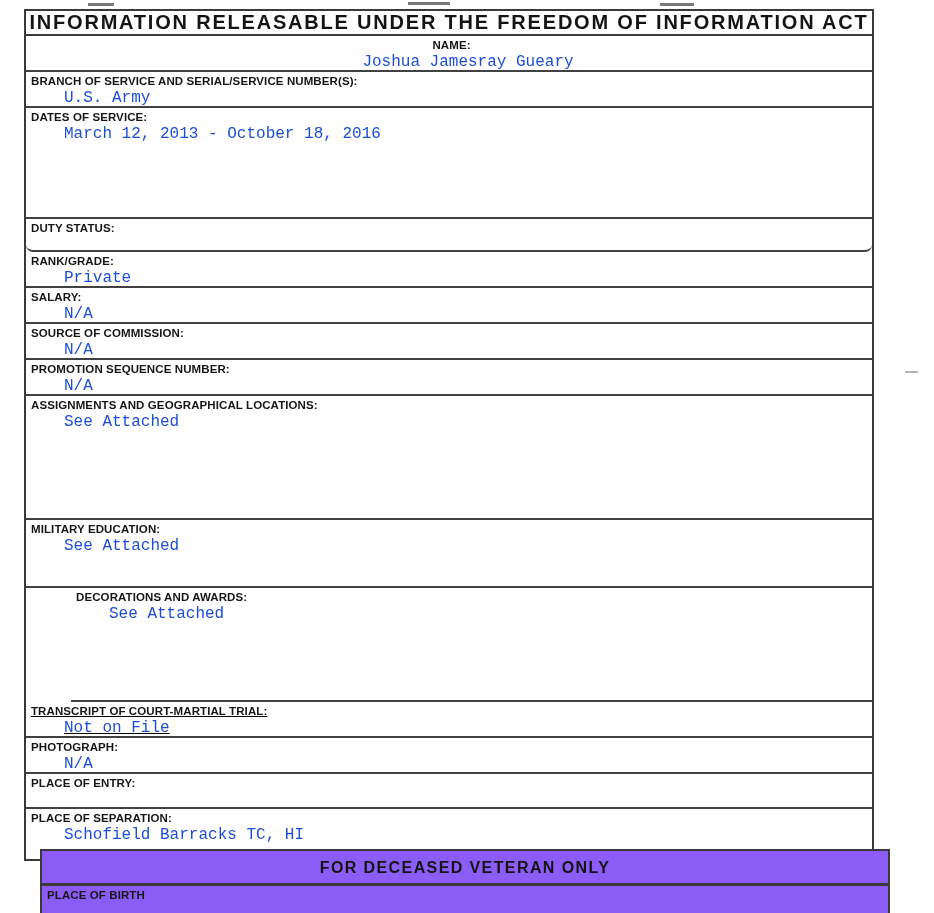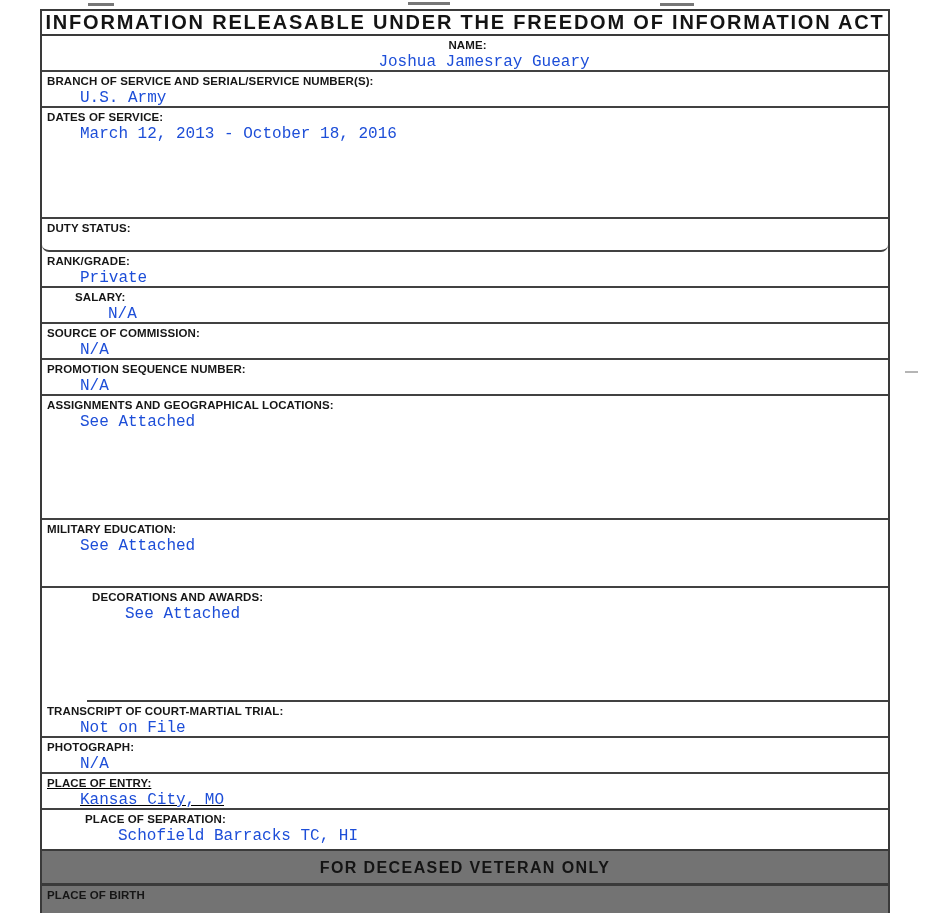--- a/index.html
+++ b/index.html
@@ -27,21 +27,21 @@
     background: #4a4a4a;
     opacity: 0.75;
   }
   .a1 { left: 88px;  top: 3px; width: 26px; }
   .a2 { left: 408px; top: 2px; width: 42px; }
   .a3 { left: 660px; top: 3px; width: 34px; }
   .a4 { left: 905px; top: 371px; width: 13px; height: 2px; background: #b5b5b5; opacity: 1; }
 
   .main-box {
     position: absolute;
-    left: 40px;
+    left: 24px;
     top: 9px;
     width: 850px;
     box-sizing: border-box;
     border: 2px solid #3a3a3a;
     background: #fff;
   }
   .title-row {
     box-sizing: border-box;
     height: 25px;
     line-height: 23px;
@@ -77,41 +77,41 @@
     line-height: 16px;
     color: #1d4ed8;
     white-space: nowrap;
   }
   
   .r0  { min-height: 35px; text-align: center; }
   .r1  { min-height: 35px; }
   .r2  { min-height: 111px; }
   .r3  { min-height: 33px; border-radius: 7px; }
   .r4  { min-height: 33px; }
-  .r5  { min-height: 35px; padding-left: 28px; }
+  .r5  { min-height: 35px; }
   .r6  { min-height: 35px; }
   .r7  { min-height: 35px; }
   .r8  { min-height: 124px; }
   .r9  { min-height: 68px; }
   .r10 { min-height: 114px; margin-left: 45px; }
-  .r11 { min-height: 33px; }
+  .r11 { min-height: 33px; text-decoration: underline; }
   .r12 { min-height: 34px; }
-  .r13 { min-height: 35px; text-decoration: underline; }
-  .r14 { min-height: 50px; padding-left: 38px; }
+  .r13 { min-height: 35px; }
+  .r14 { min-height: 50px; }
 
   .deceased-box {
     position: absolute;
     left: 40px;
     top: 849px;
     width: 850px;
     box-sizing: border-box;
     border: 2px solid #3a3a3a;
     border-bottom: none;
     height: 64px;
-    background: #737373;
+    background: #8b5cf6;
   }
   .dheader {
     box-sizing: border-box;
     height: 35px;
     line-height: 33px;
     text-align: center;
     font-weight: 700;
     font-size: 16px;
     letter-spacing: 1.4px;
     color: #141414;
@@ -192,21 +192,20 @@
       <div class="fvalue">Not on File</div>
     </div>
 
     <div class="row r12">
       <div class="flabel">PHOTOGRAPH:</div>
       <div class="fvalue">N/A</div>
     </div>
 
     <div class="row r13">
       <div class="flabel">PLACE OF ENTRY:</div>
-      <div class="fvalue">Kansas City, MO</div>
     </div>
 
     <div class="row r14">
       <div class="flabel">PLACE OF SEPARATION:</div>
       <div class="fvalue">Schofield Barracks TC, HI</div>
     </div>
   </div>
 
   <div class="deceased-box">
     <div class="dheader">FOR DECEASED VETERAN ONLY</div>

